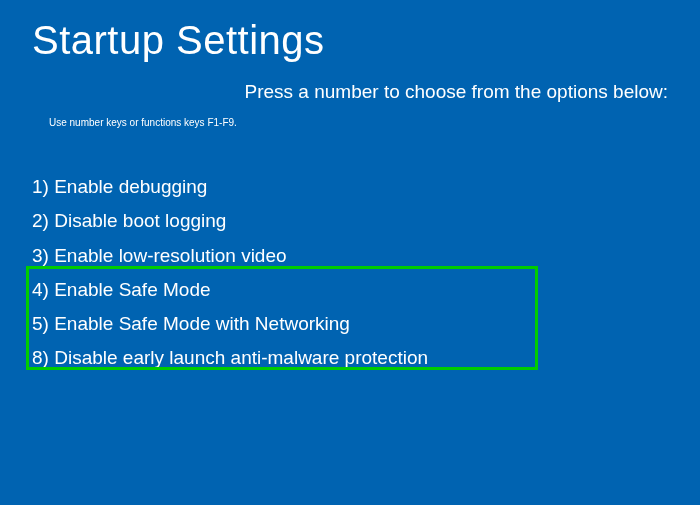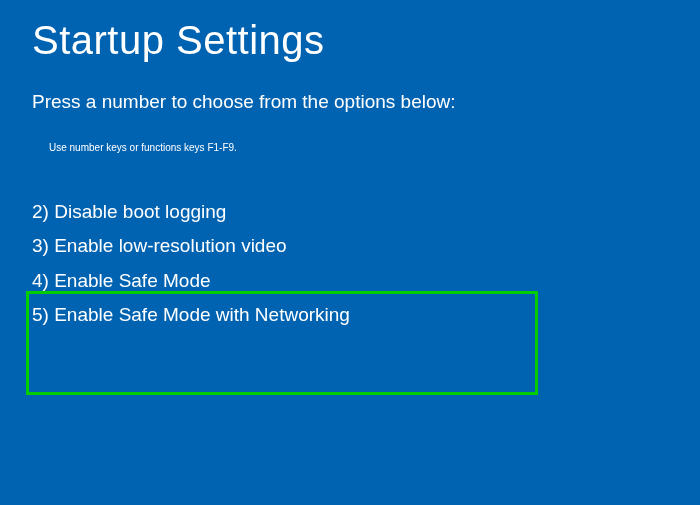--- a/index.html
+++ b/index.html
@@ -13,27 +13,28 @@
       background-color: #0063b1;
       color: #ffffff;
       font-family: 'Segoe UI Light', 'Segoe UI', Arial, sans-serif;
       padding: 18px 32px;
       overflow: hidden;
       font-weight: 300;
     }
     .title {
       font-size: 40px;
       font-weight: 300;
-      margin-bottom: 28px;
+      margin-bottom: 18px;
       letter-spacing: 0.5px;
     }
     .subtitle {
       font-size: 19px;
       font-weight: 300;
-      margin-bottom: 29px;
+      margin-bottom: 14px;
+      text-align: right;
     }
     .hint {
       font-size: 10px;
       font-weight: 300;
       margin-bottom: 42px;
       margin-left: 17px;
     }
     .options {
       position: relative;
     }
@@ -54,18 +55,20 @@
     }
   </style>
 </head>
 <body>
 
 <div class="title">Startup Settings</div>
 <div class="subtitle">Press a number to choose from the options below:</div>
 <div class="hint">Use number keys or functions keys F1-F9.</div>
 
 <div class="options">
+  <div class="option"><span>1</span>) <span>Enable debugging</span></div>
   <div class="option"><span>2</span>) <span>Disable boot logging</span></div>
   <div class="option"><span>3</span>) <span>Enable low-resolution video</span></div>
   <div class="option"><span>4</span>) <span>Enable Safe Mode</span></div>
   <div class="option"><span>5</span>) <span>Enable Safe Mode with Networking</span></div>
+  <div class="option"><span>8</span>) <span>Disable early launch anti-malware protection</span></div>
   <div class="highlight-box"></div>
 </div>
 
 </body></html>

